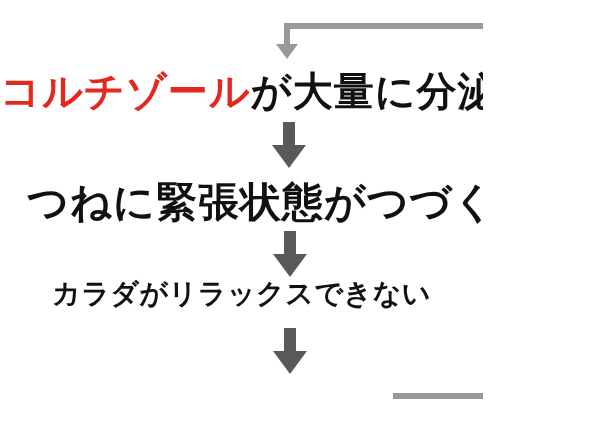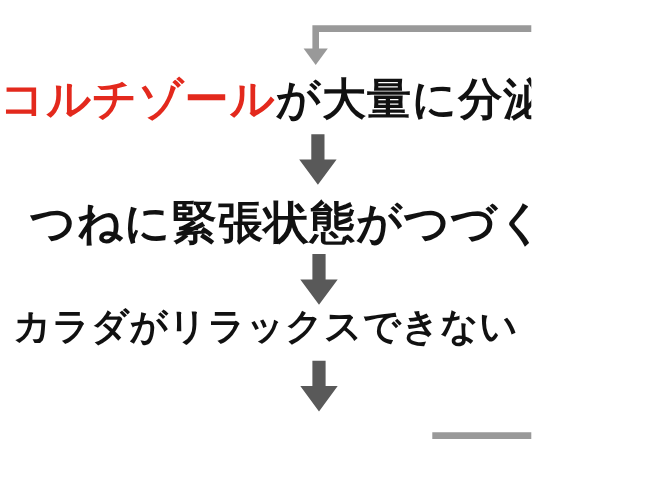--- a/index.html
+++ b/index.html
@@ -44,21 +44,21 @@
     text-align: center;
     font-weight: 900;
     line-height: 1;
     white-space: nowrap;
     color: var(--text_black, #111111);
     letter-spacing: 1px;
   }
   .step-1 { top: 71px;  font-size: 40px; }
   .step-1 .hl { color: var(--highlight_red, #e3291d); }
   .step-2 { top: 182px; font-size: 41px; padding-left: 27px; }
-  .step-3 { top: 280px; font-size: 34px; letter-spacing: 0.5px; }
+  .step-3 { top: 280px; font-size: 28px; letter-spacing: 0.5px; }
   .step-4 { top: 375px; font-size: 44px; color: var(--highlight_blue, #1878be); }
 </style>
 </head>
 <body>
 
 <div class="canvas">
 
   <svg class="loop-svg" viewBox="0 0 600 440">
 
     <path class="loop-line" d="M 393 396 H 565 V 26 H 287 V 45"></path>

